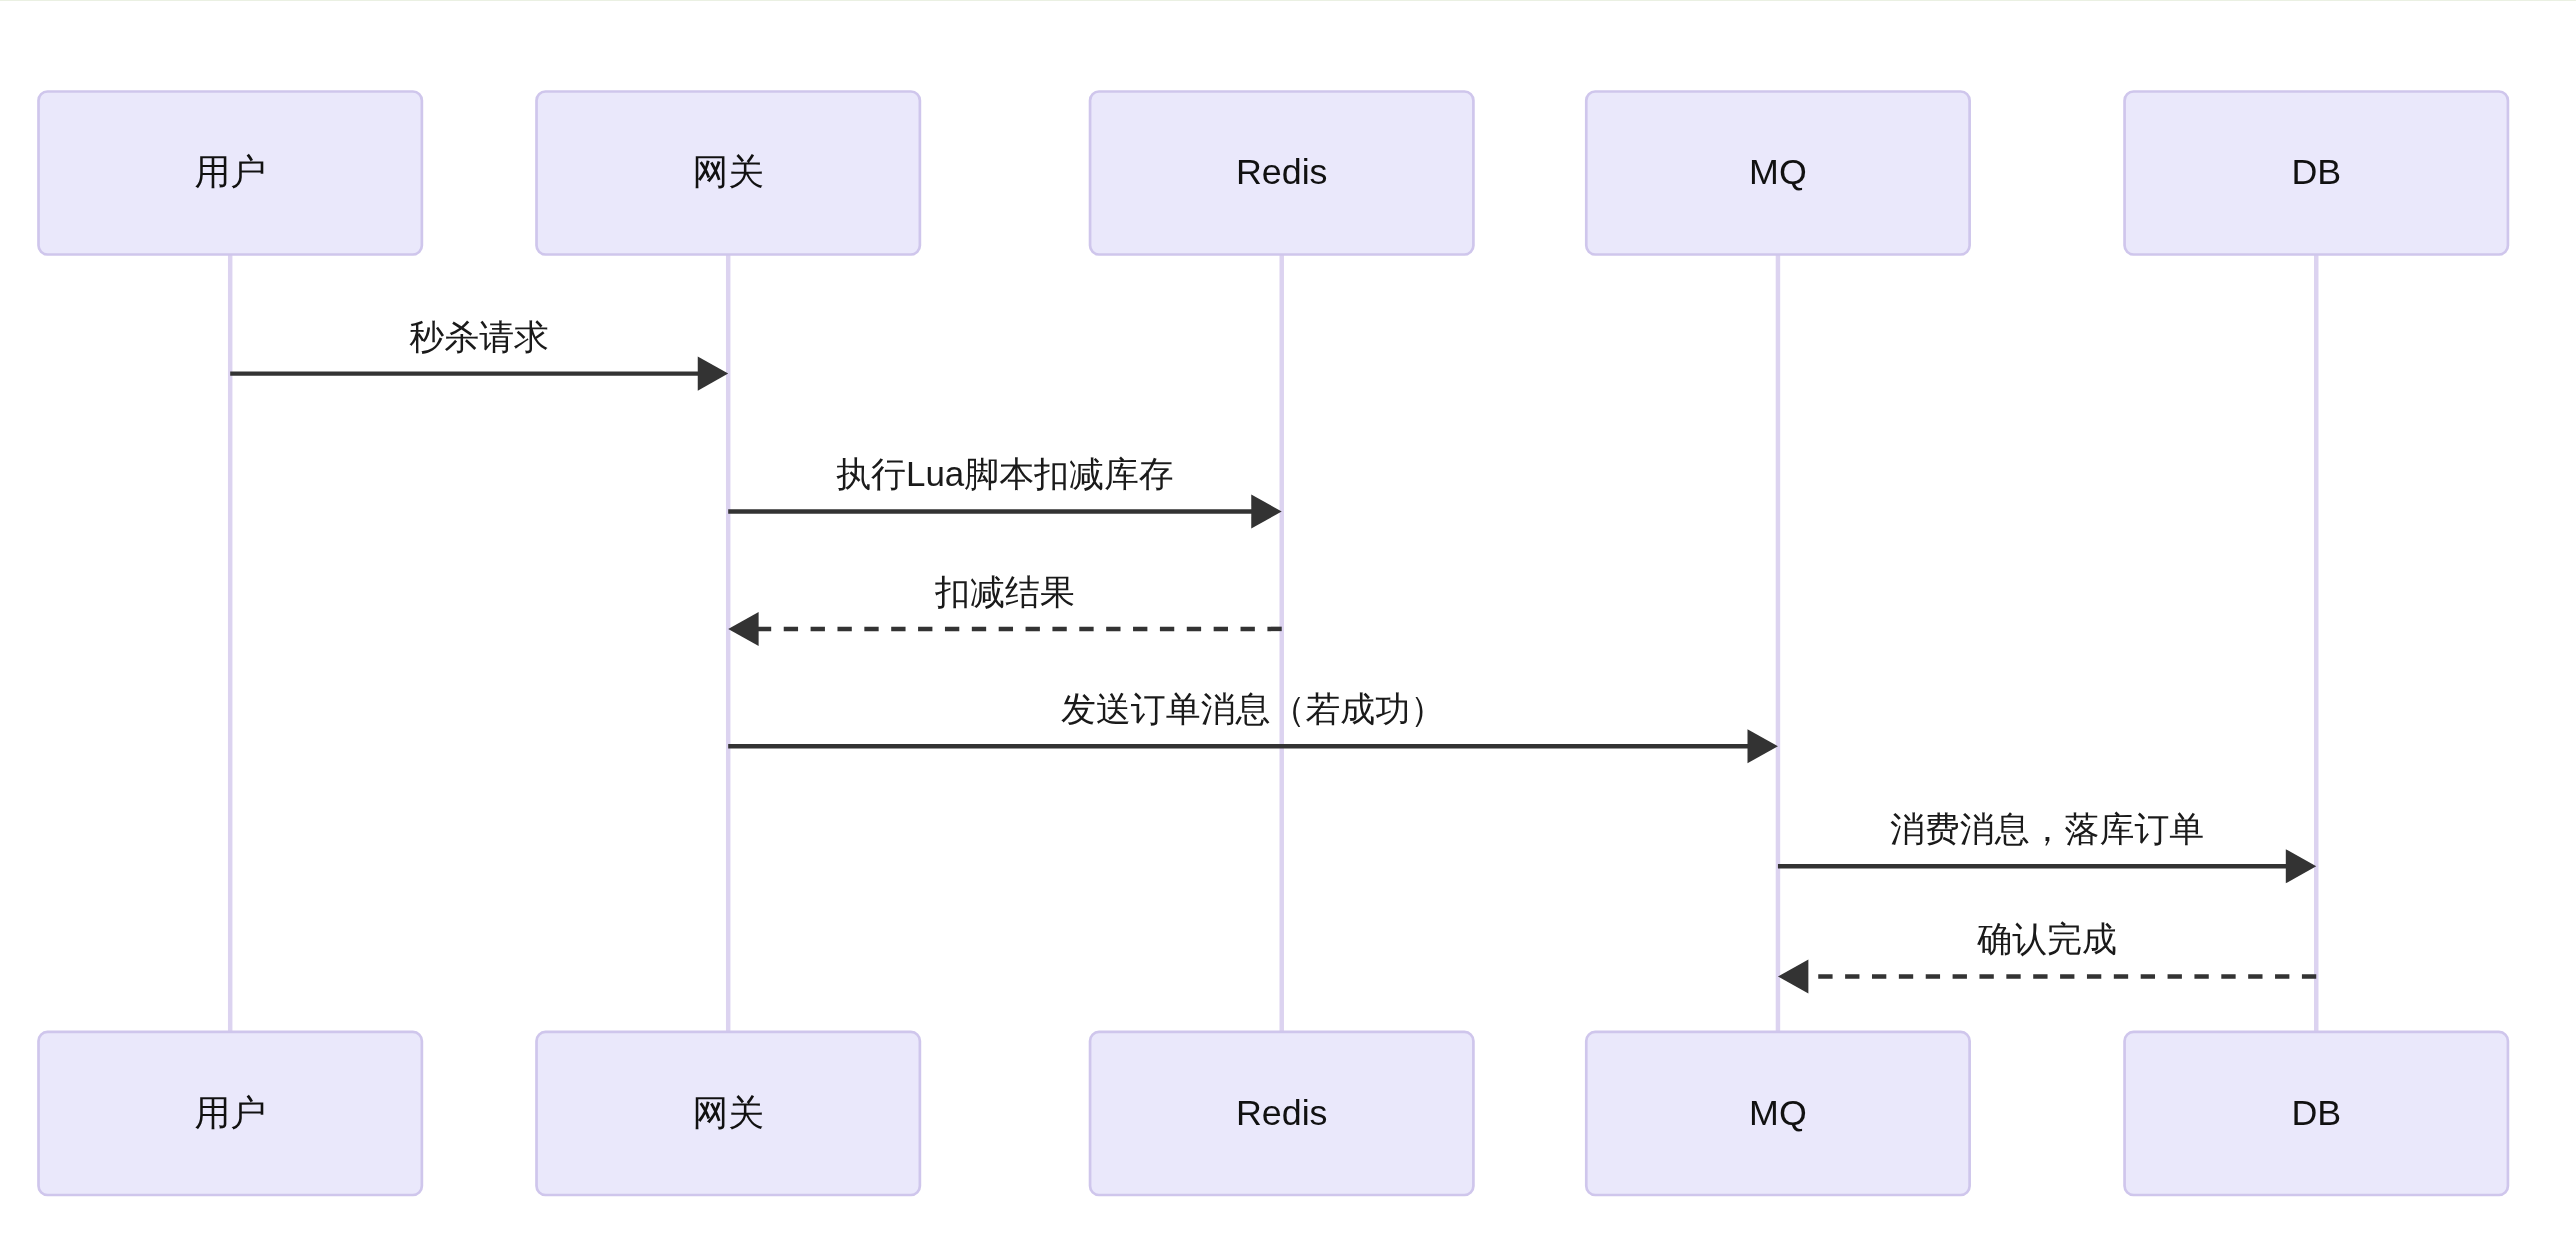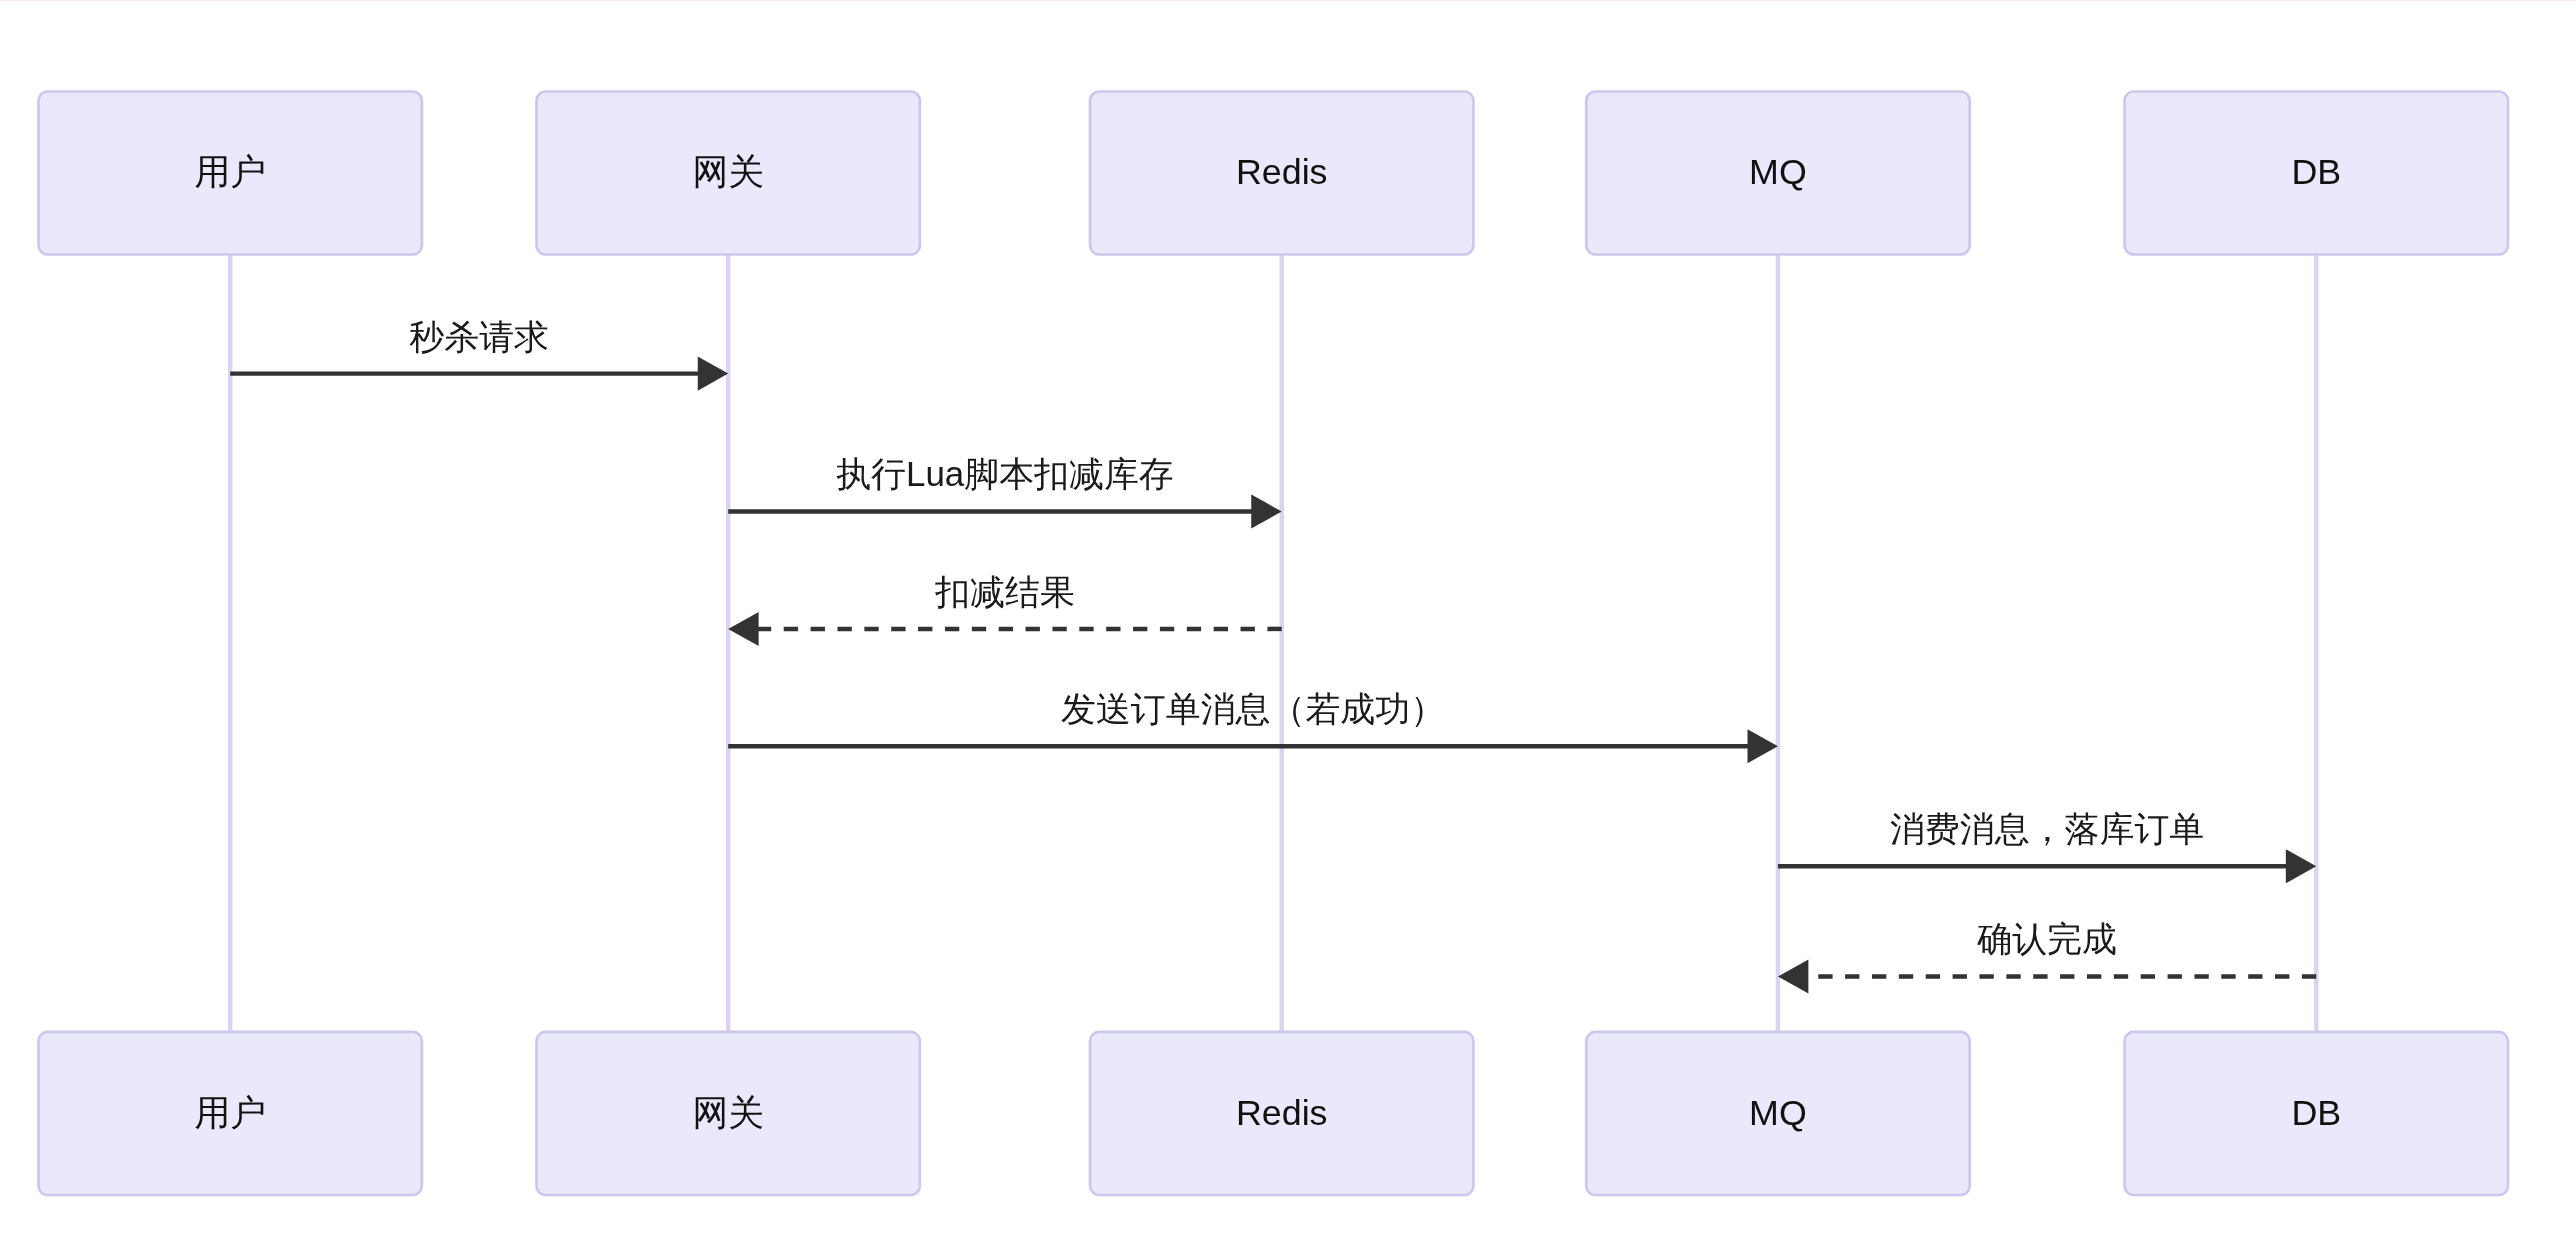--- a/index.html
+++ b/index.html
@@ -10,21 +10,21 @@
   body {
     width: 2576px;
     height: 1256px;
     font-family: "Liberation Sans", "DejaVu Sans", sans-serif;
     overflow: hidden;
   }
   #diagram-root {
     position: relative;
     width: 2576px;
     height: 1256px;
-    background: #ec4899;
+    background: #4d7c0f;
   }
   svg#sequence-diagram {
     display: block;
     width: 2576px;
     height: 1256px;
   }
   .actor-box {
     fill: #EAE8FB;
     stroke: #CFC6EC;
     stroke-width: 3;

